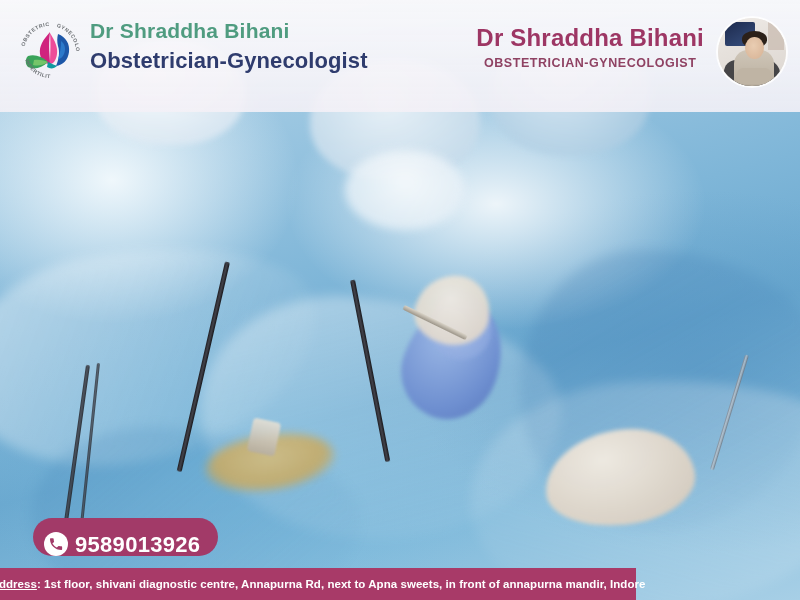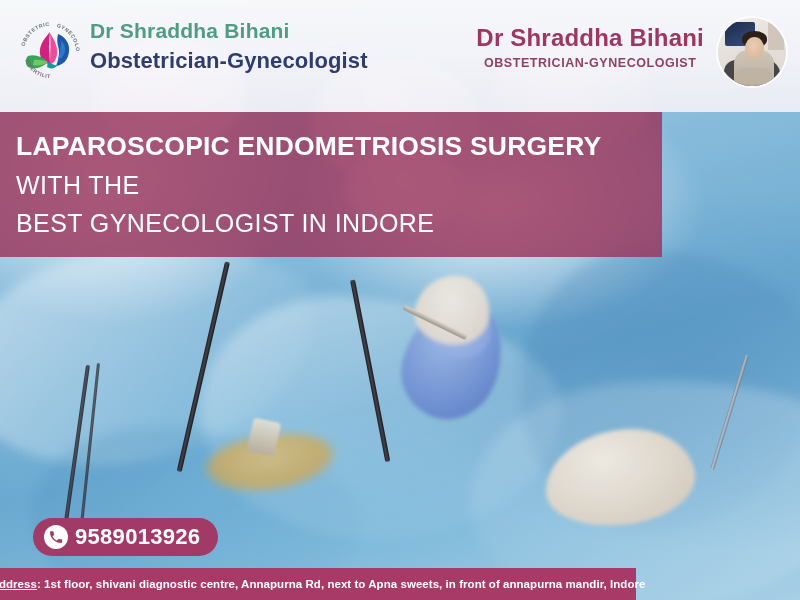--- a/index.html
+++ b/index.html
@@ -94,21 +94,21 @@
   .banner{position:absolute;left:0;top:112px;width:662px;height:145px;
     background:rgba(154,52,92,.82);
     padding:0 0 0 16px;box-sizing:border-box;
     display:flex;flex-direction:column;justify-content:center;}
   .banner .h1{font-size:26.5px;font-weight:700;color:#ffffff;letter-spacing:.2px;line-height:1.12;}
   .banner .h2{font-size:25px;font-weight:400;color:#ffffff;letter-spacing:.4px;line-height:1.12;margin-top:10px;}
   .banner .h3{font-size:25px;font-weight:400;color:#ffffff;letter-spacing:.4px;line-height:1.12;margin-top:10px;}
 
   
   .phone-badge{position:absolute;left:33px;top:518px;height:38px;
-    background:#a23a68;border-radius:19px;display:flex;align-items:center;
+    background:#a23a68;border-radius:19px;display:flex;align-items:flex-end;
     padding:0 18px 0 11px;box-sizing:border-box;}
   .phone-icon{width:24px;height:24px;border-radius:50%;background:#ffffff;
     display:flex;align-items:center;justify-content:center;margin-right:7px;flex:0 0 auto;}
   .phone-icon svg{display:block;}
   .phone-num{font-size:22px;font-weight:700;color:#ffffff;letter-spacing:.3px;line-height:1;}
 
   
   .address-bar{position:absolute;left:0;bottom:0;width:636px;height:32px;background:#a83a68;
     display:flex;align-items:center;justify-content:center;}
   .address-bar .txt{font-size:11.5px;font-weight:700;color:#ffffff;letter-spacing:.05px;white-space:nowrap;}
@@ -194,25 +194,20 @@
       <div class="frame"></div>
       <div class="door"></div>
       <div class="chair"></div>
       <div class="body"></div>
       <div class="scarf"></div>
       <div class="hair"></div>
       <div class="face"></div>
     </div>
   </div>
 
-  <div class="banner">
-    <div class="h1">LAPAROSCOPIC ENDOMETRIOSIS SURGERY</div>
-    <div class="h2">WITH THE</div>
-    <div class="h3">BEST GYNECOLOGIST IN INDORE</div>
-  </div>
 
   <div class="phone-badge">
     <span class="phone-icon">
       <svg width="16" height="16" viewBox="0 0 24 24" aria-hidden="true">
         <path fill="#a23a68" d="M6.6 10.8c1.4 2.8 3.8 5.2 6.6 6.6l2.2-2.2c.3-.3.7-.4 1.1-.3 1.2.4 2.4.6 3.7.6.6 0 1 .4 1 1V20c0 .6-.4 1-1 1C10.4 21 3 13.6 3 4.5c0-.6.4-1 1-1h3.5c.6 0 1 .4 1 1 0 1.3.2 2.5.6 3.7.1.4 0 .8-.3 1.1l-2.2 1.5z"></path>
       </svg>
     </span>
     <span class="phone-num">9589013926</span>
   </div>
 

